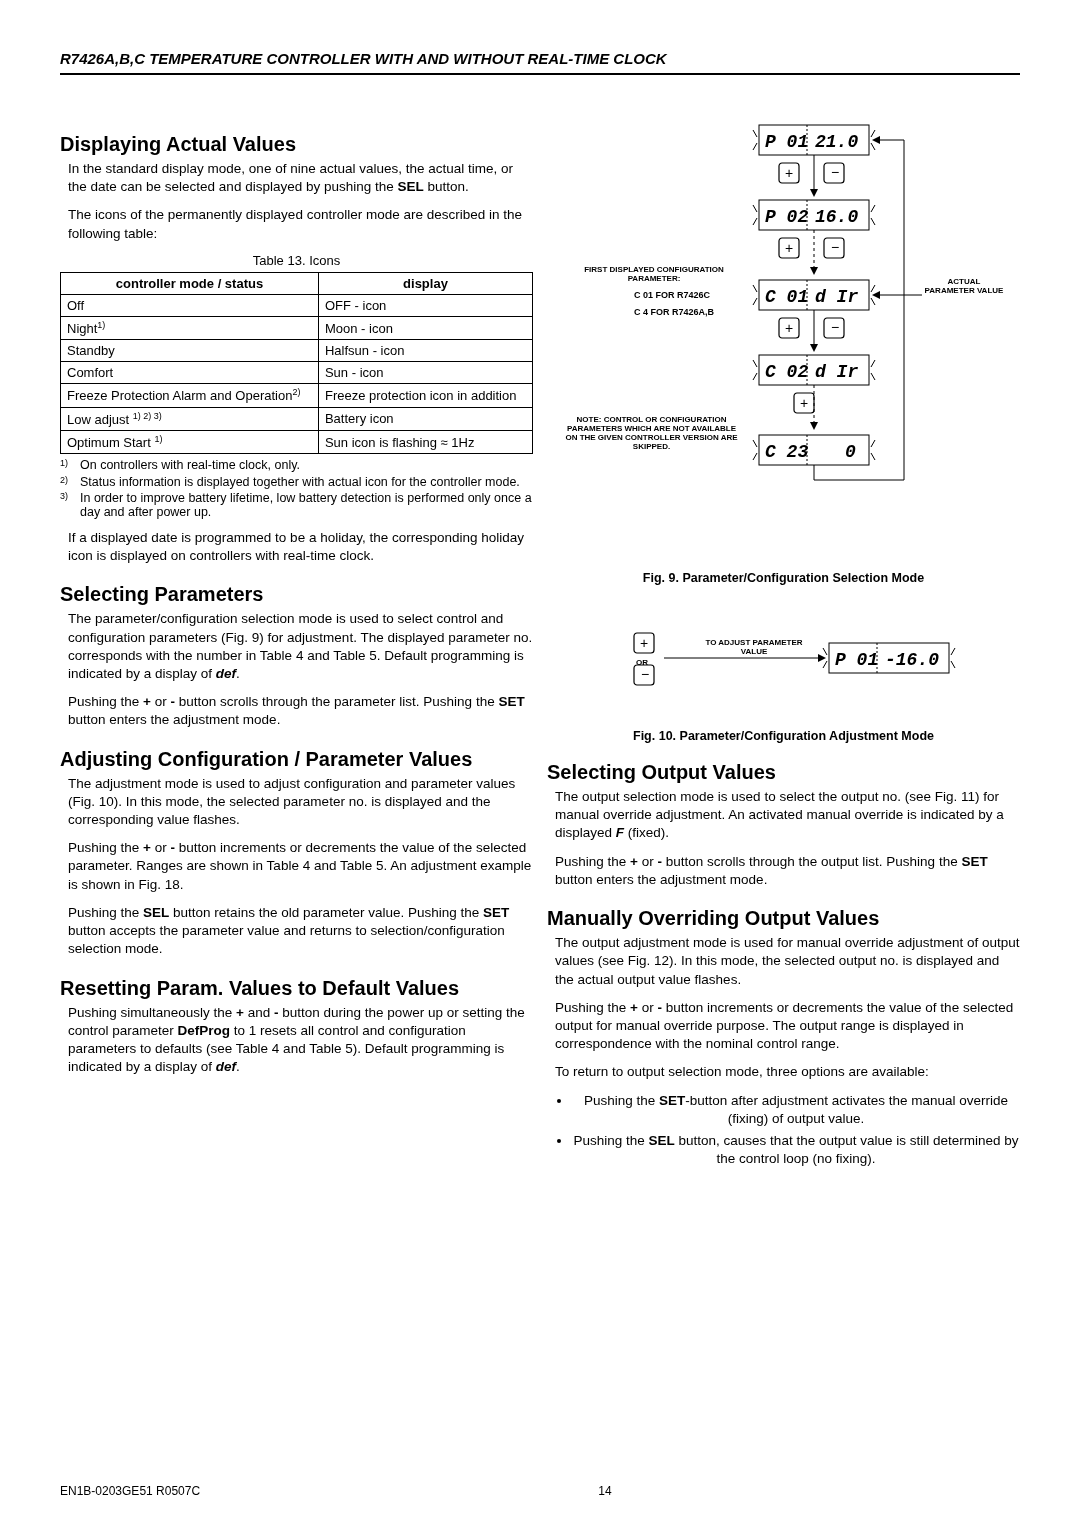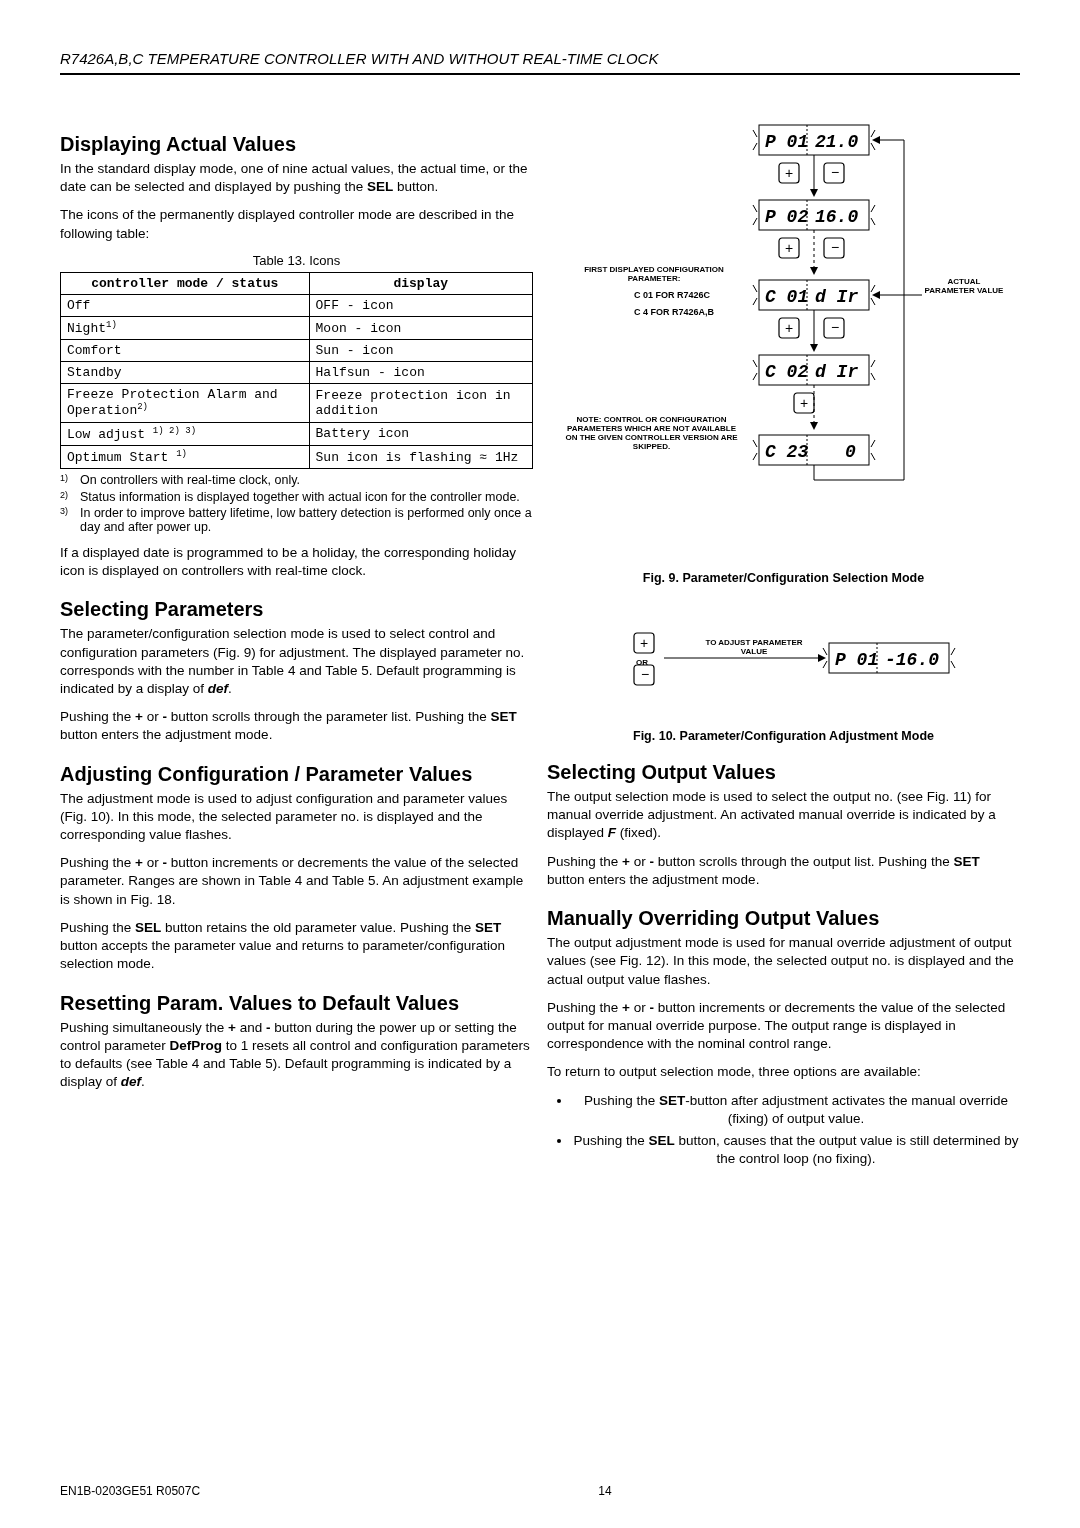--- a/index.html
+++ b/index.html
@@ -1,24 +1,24 @@
 <!DOCTYPE html>
 <html><head>
 <meta charset="utf-8">
 <style>
   * { box-sizing: border-box; margin: 0; padding: 0; }
   body { font-family: Arial, Helvetica, sans-serif; width: 1080px; height: 1528px; background: #fff; color: #000; padding: 50px 60px 30px 60px; position: relative; }
-  .header { font-style: italic; font-weight: normal; font-size: 15px; border-bottom: 2px solid #000; padding-bottom: 6px; margin-bottom: 40px; }
+  .header { font-style: italic; font-weight: bold; font-size: 15px; border-bottom: 2px solid #000; padding-bottom: 6px; margin-bottom: 40px; }
   .columns { display: flex; gap: 14px; }
   .col { flex: 1; }
   h2 { font-size: 20px; font-weight: bold; margin-top: 18px; margin-bottom: 4px; }
-  p { font-size: 13.5px; line-height: 1.35; margin-bottom: 10px; }
+  p { font-size: 13.5px; line-height: 1.35; margin-bottom: 10px; margin-left: 8px; }
   .table-title { text-align: center; font-weight: normal; font-size: 13px; margin: 4px 0; }
   table { border-collapse: collapse; width: 100%; margin-bottom: 4px; }
-  th, td { border: 1px solid #000; padding: 3px 6px; font-size: 13px; text-align: left; font-family: Liberation Mono, monospace; }
+  th, td { border: 1px solid #000; padding: 3px 6px; font-size: 13px; text-align: left; }
   th { text-align: center; font-weight: bold; }
   sup { font-size: 9px; }
   .footnotes { font-size: 12.5px; margin-bottom: 10px; }
   .footnotes .fn { display: flex; margin-bottom: 2px; }
   .footnotes .num { width: 20px; font-size: 10px; vertical-align: top; }
   .footnotes .txt { flex: 1; }
   ul { margin-left: 25px; font-size: 13.5px; line-height: 1.35; }
   li { margin-bottom: 4px; text-align: center; }
   .fig-caption { font-weight: bold; font-size: 12.5px; text-align: center; margin: 22px 0 18px 0; }
   .footer { display: flex; justify-content: space-between; font-size: 12px; position: absolute; bottom: 30px; left: 60px; right: 70px; }
@@ -51,26 +51,26 @@
           </tr>
       <tr>
             <td>Off</td>
             <td>OFF - icon</td>
           </tr>
       <tr>
             <td><span>Night</span><sup>1)</sup></td>
             <td>Moon - icon</td>
           </tr>
       <tr>
+            <td>Standby</td>
+            <td>Halfsun - icon</td>
+          </tr>
+      <tr>
             <td>Comfort</td>
             <td>Sun - icon</td>
-          </tr>
-      <tr>
-            <td>Standby</td>
-            <td>Halfsun - icon</td>
           </tr>
       <tr>
             <td><span>Freeze Protection Alarm and Operation</span><sup>2)</sup></td>
             <td>Freeze protection icon in addition</td>
           </tr>
       <tr>
             <td><span>Low adjust </span><sup>1) 2) 3)</sup></td>
             <td>Battery icon</td>
           </tr>
       <tr>
@@ -102,21 +102,21 @@
     <p>
       <span>Pushing the </span><b>+</b><span> or </span><b>-</b><span> button scrolls through the parameter list. Pushing the </span><b>SET</b><span> button enters the adjustment mode.</span>
     </p>
 
     <h2>Adjusting Configuration / Parameter Values</h2>
     <p>The adjustment mode is used to adjust configuration and parameter values (Fig. 10). In this mode, the selected parameter no. is displayed and the corresponding value flashes.</p>
     <p>
       <span>Pushing the </span><b>+</b><span> or </span><b>-</b><span> button increments or decrements the value of the selected parameter. Ranges are shown in Table 4 and Table 5. An adjustment example is shown in Fig. 18.</span>
     </p>
     <p>
-      <span>Pushing the </span><b>SEL</b><span> button retains the old parameter value. Pushing the </span><b>SET</b><span> button accepts the parameter value and returns to parameter/configuration selection mode.</span>
+      <span>Pushing the </span><b>SEL</b><span> button retains the old parameter value. Pushing the </span><b>SET</b><span> button accepts the parameter value and returns to selection/configuration selection mode.</span>
     </p>
 
     <h2>Resetting Param. Values to Default Values</h2>
     <p>
       <span>Pushing simultaneously the </span><b>+</b><span> and </span><b>-</b><span> button during the power up or setting the control parameter </span><b>DefProg</b><span> to 1 resets all control and configuration parameters to defaults (see Table 4 and Table 5). Default programming is indicated by a display of </span><b><i>def</i></b><span>.</span>
     </p>
   </div>
 
   <div class="col">
 

